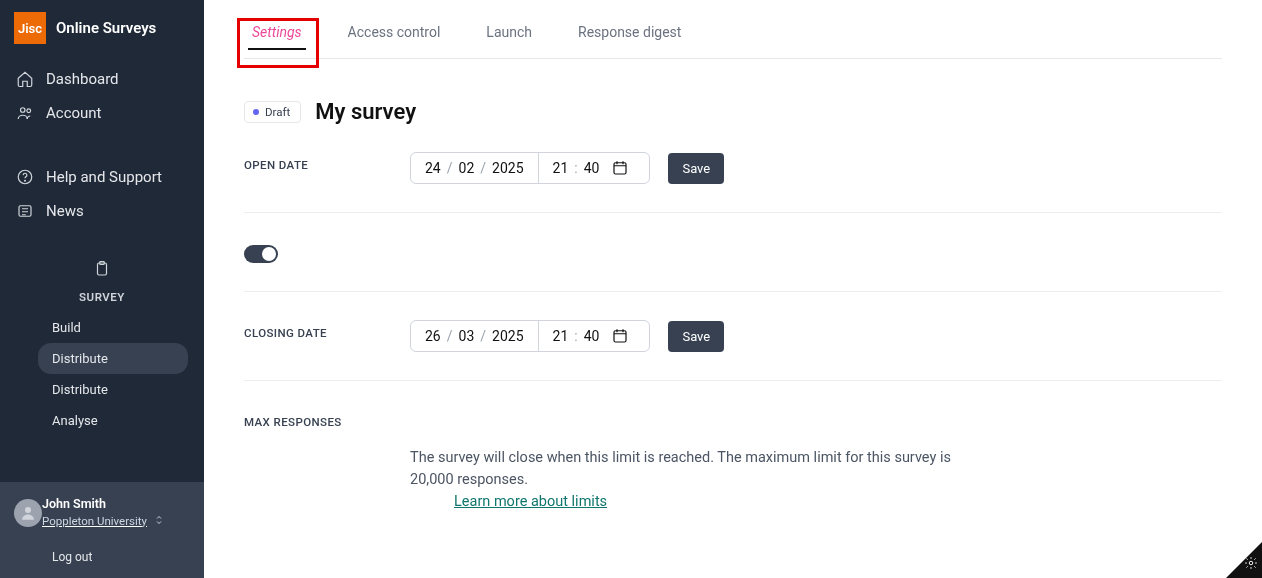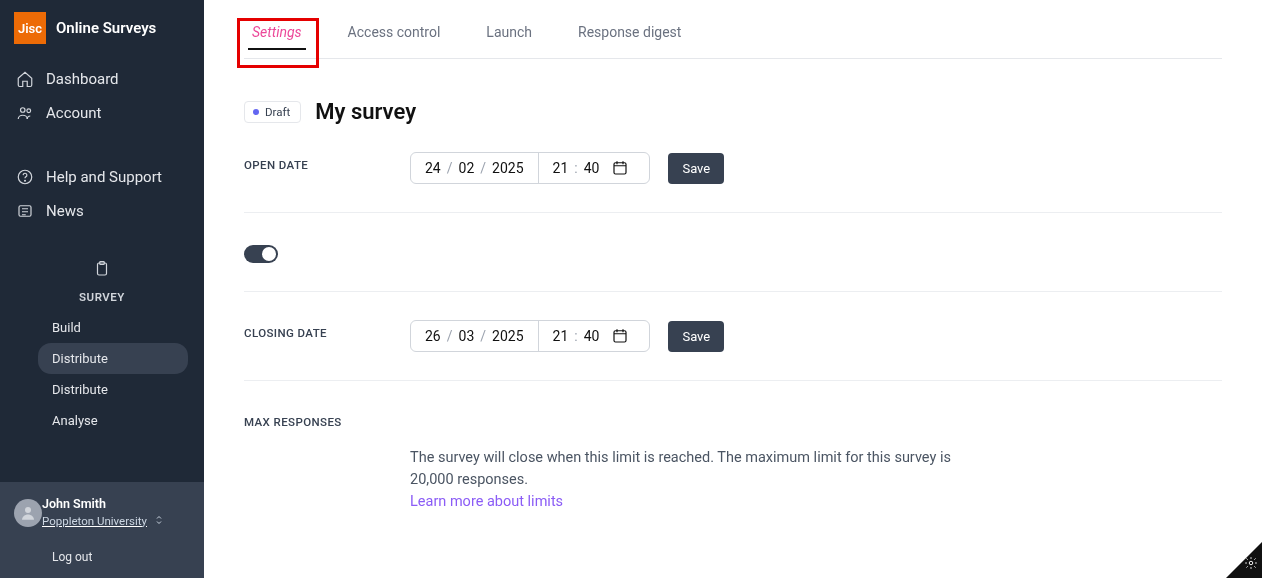--- a/index.html
+++ b/index.html
@@ -58,21 +58,21 @@
   .date-sep { font-size: 14px; color: #9ca3af; padding: 0 2px; }
   .cal-btn { padding: 0 10px 0 0; display: inline-flex; border-left: none; }
   .cal-btn svg { width: 18px; height: 18px; stroke: #111; fill: none; stroke-width: 1.6; }
   .save-btn { margin-left: 14px; background: #374151; color: #fff; border: none; border-radius: 4px; padding: 8px 14px; font-size: 13px; cursor: pointer; }
   
   .toggle { width: 34px; height: 18px; border-radius: 10px; background: #374151; position: relative; cursor: pointer; margin-top: 4px;}
   .toggle-knob { width: 14px; height: 14px; border-radius: 50%; background: #fff; position: absolute; top: 2px; right: 2px; }
   
   .num-input { border: 1px solid #d1d5db; border-radius: 6px; padding: 8px 12px; font-size: 14px; width: 94px; }
   .help-text { color: #4b5563; font-size: 14.5px; line-height: 1.5; margin-top: 38px; max-width: 560px; }
-  .learn-link { color: #8b5cf6; cursor: pointer; }
+  .learn-link { color: #0f766e; text-decoration: underline; cursor: pointer; margin-left: 44px; }
 
   .gear-corner { position: fixed; right: 0; bottom: 0; width: 0; height: 0; border-left: 36px solid transparent; border-bottom: 36px solid #111; }
   .gear-corner-icon { position: fixed; right: 4px; bottom: 4px; }
   .gear-corner-icon svg { width: 14px; height: 14px; stroke: #fff; fill: none; stroke-width: 1.6; }
 
   .row-noborder { border-bottom: none; }
 </style>
 </head>
 <body>
 

